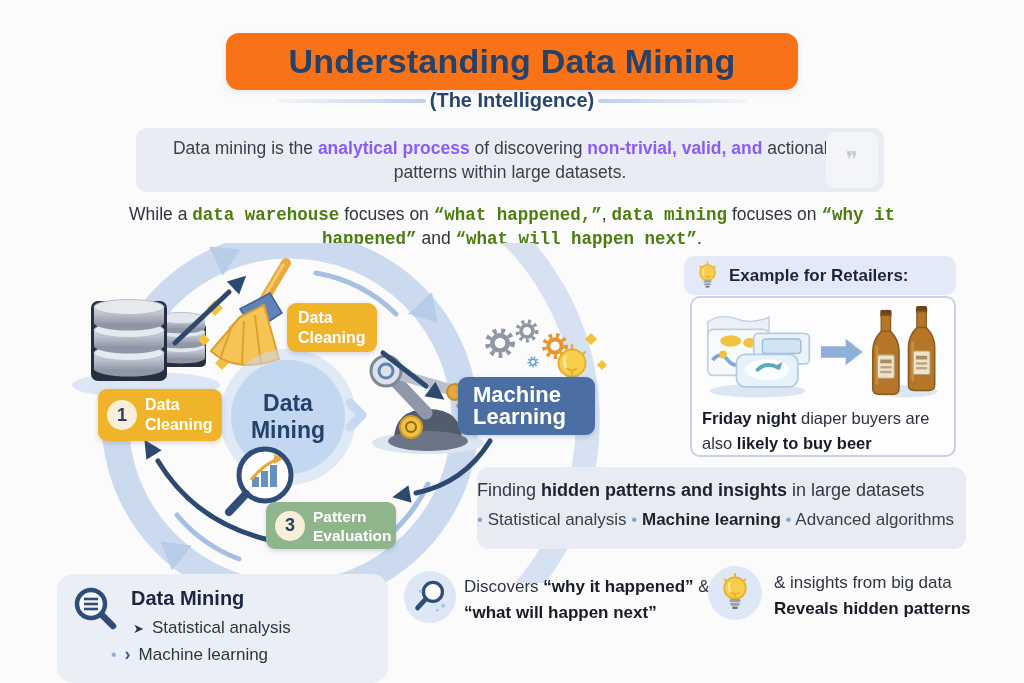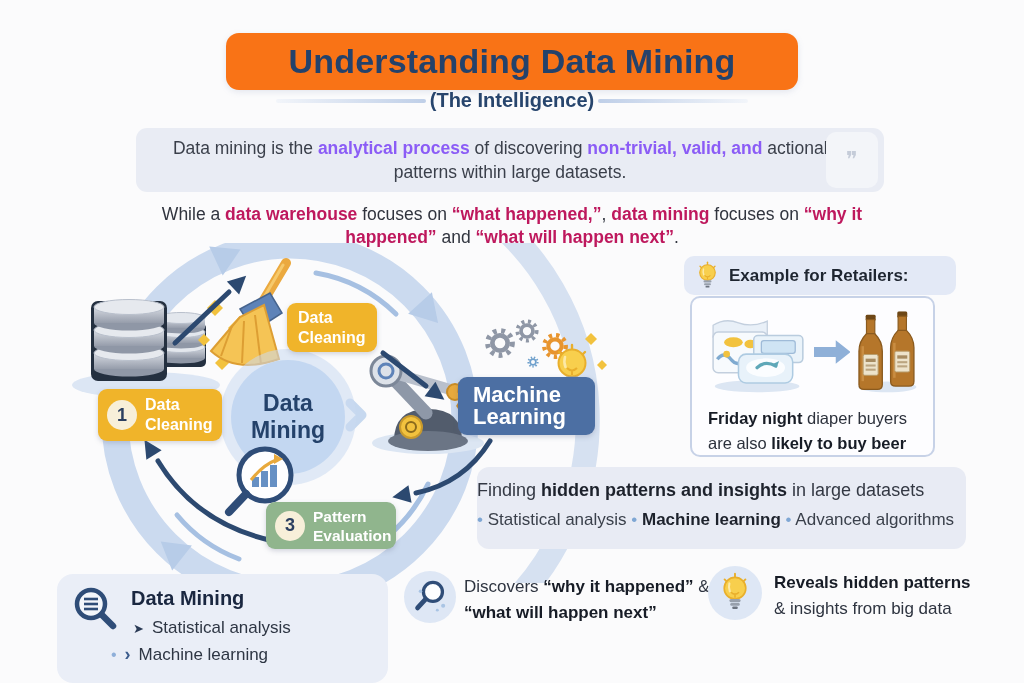--- a/index.html
+++ b/index.html
@@ -19,21 +19,21 @@
 
   .def-box { position:absolute; left:136px; top:128px; width:748px; height:64px; background:#e9ecf4;
     border-radius:11px; display:flex; align-items:center; justify-content:center; }
   .def-box .def-text { width:700px; text-align:center; font-size:17.5px; line-height:24px; color:#3a3f4a; }
   .def-box b { color:#8b5cf6; }
   .def-deco { position:absolute; right:6px; top:4px; width:52px; height:56px; background:#f3f5f9; border-radius:10px;
     display:flex; align-items:center; justify-content:center; color:#c5ccd9; font-size:22px; }
 
   .comparison { position:absolute; left:122px; top:203px; width:780px; text-align:center;
     font-size:17.5px; line-height:23px; color:#30343e; }
-  .comparison b { color:#be185d; }
+  .comparison b { color:#4d7c0f;font-family:Liberation Mono, monospace; }
 
   
   .cycle-svg { position:absolute; left:28px; top:243px; z-index:1; }
   .dm-circle { position:absolute; left:231px; top:360px; width:114px; height:114px; border-radius:50%;
     background:#c3d7f1; box-shadow:0 0 0 11px rgba(203,218,240,.55); display:flex; flex-direction:column;
     align-items:center; justify-content:center; z-index:2; }
   .dm-circle span { font-size:23px; font-weight:bold; color:#24426b; line-height:27px; }
   .mag-chart-svg { position:absolute; left:218px; top:435px; z-index:3; }
 
   .badge { position:absolute; z-index:3; border-radius:9px; display:flex; align-items:center;
@@ -47,22 +47,22 @@
   .badge-step1 { left:98px; top:389px; width:124px; height:52px; background:#f0b42a; }
   .badge-ml { left:458px; top:377px; width:137px; height:58px; background:#4c6fa3; padding-left:15px; }
   .badge-ml .lines span { font-size:22px; line-height:22px; }
   .badge-step3 { left:266px; top:502px; width:130px; height:47px; background:#90b58d; }
   .badge-step3 .lines span { font-size:15.5px; line-height:19px; }
 
   
   .retail-header { position:absolute; left:684px; top:256px; width:272px; height:39px; background:#e3e9f6;
     border-radius:10px; display:flex; align-items:center; gap:10px; padding-left:12px; z-index:2; }
   .retail-header span { font-size:17px; font-weight:bold; color:#1e2530; }
-  .retail-box { position:absolute; left:690px; top:296px; width:245px; height:161px; background:#fdfdff;
-    border:2px solid #c7d2e7; border-radius:10px; padding:8px 12px 0 16px; z-index:2; }
+  .retail-box { position:absolute; left:690px; top:296px; width:266px; height:161px; background:#fdfdff;
+    border:2px solid #c7d2e7; border-radius:10px; padding:8px 12px 0 10px; z-index:2; }
   .retail-illo { display:flex; align-items:center; gap:4px; height:92px; }
   .retail-caption { margin-top:8px; font-size:16.5px; line-height:25px; color:#2c313c; }
   .retail-caption b { color:#171c26; }
 
   
   .patterns-box { position:absolute; left:477px; top:467px; width:489px; height:82px; background:#e8ebf4;
     border-radius:12px; text-align:left; padding-top:13px; z-index:2; }
   .patterns-line1 { font-size:18px; color:#333843; }
   .patterns-line1 b { color:#1d222c; }
   .patterns-line2 { margin-top:9px; font-size:17px; color:#3a404b; }
@@ -377,17 +377,17 @@
     <div><span>Discovers </span><b>“why it happened”</b><span> &amp;</span></div>
     <div><b>“what will happen next”</b></div>
   </div>
 
   <div class="foot-icon-circle foot-bulb">
     <svg width="32" height="42" viewBox="0 0 40 52">
         <use href="#bulb"></use>
       </svg>
   </div>
   <div class="foot-text foot-reveals">
+    <div><span>&amp; insights from big data</span></div>
     <div><b>Reveals hidden patterns</b></div>
-    <div><span>&amp; insights from big data</span></div>
   </div>
 
 </div>
 
 </body></html>

